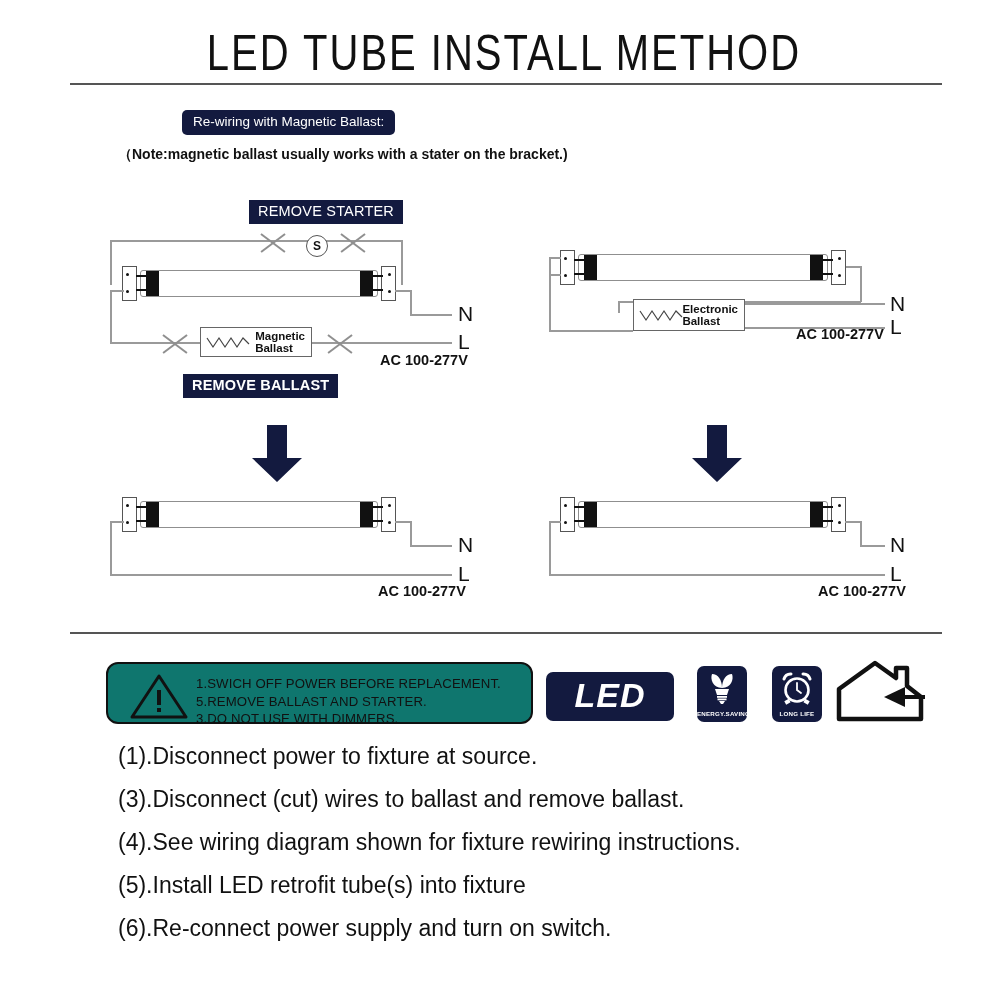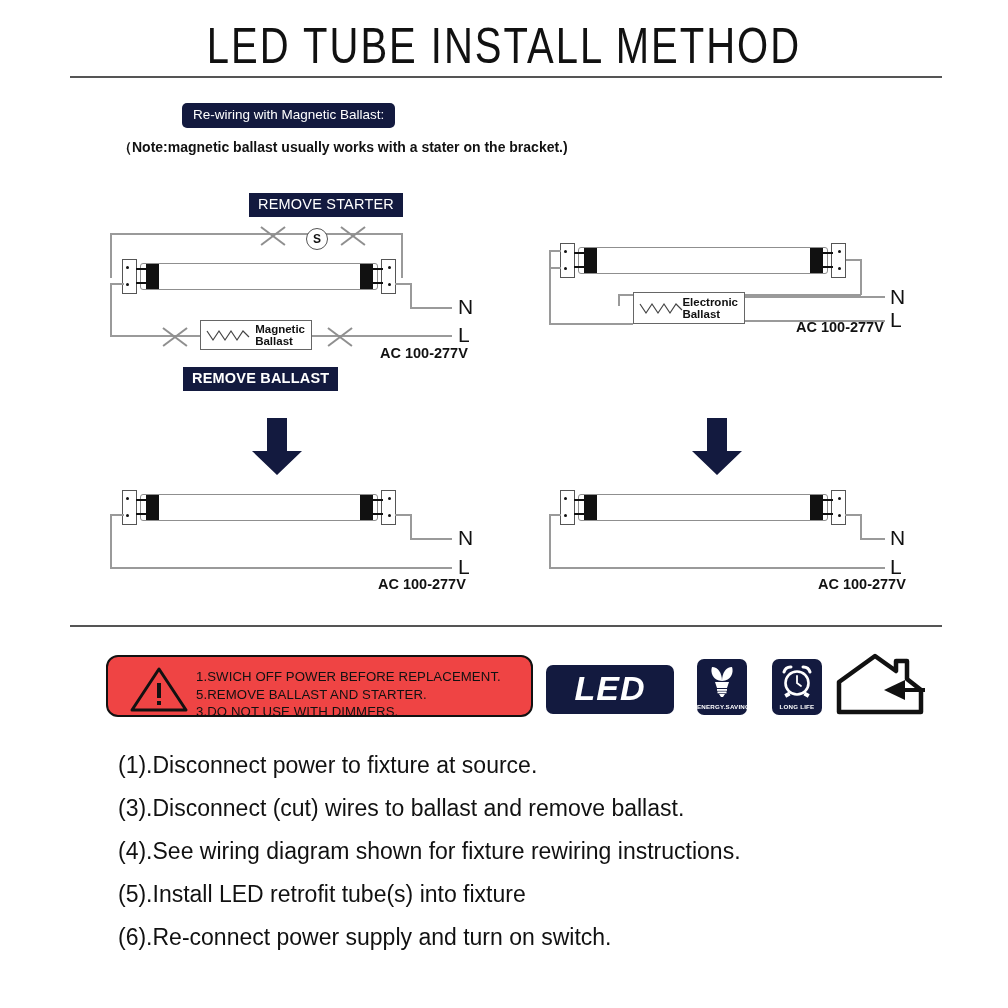--- a/index.html
+++ b/index.html
@@ -3,21 +3,21 @@
 <meta charset="utf-8">
 <style>
   html,body{margin:0;padding:0;background:#ffffff;}
   body{
     width:1008px;height:1008px;
     font-family:"Liberation Sans", sans-serif;
     color:#111;
     position:relative;
     overflow:hidden;
   }
-  .page{position:absolute;left:0;top:2px;width:1008px;height:712px;}
+  .page{position:absolute;left:0;top:9px;width:1008px;height:712px;}
 
   
   .title{
     position:absolute;left:0;top:16px;width:1008px;
     text-align:center;
     font-size:40px;
     letter-spacing:2px;
     font-weight:400;
     color:#111;
     font-family:"Liberation Sans", sans-serif;
@@ -131,21 +131,21 @@
   }
 
   
   .arrow{position:absolute;}
 
   
   .warnbox{
     position:absolute;
     border:2.4px solid #111;
     border-radius:12px;
-    background:#ef4444;
+    background:#0f766e;
     box-sizing:border-box;
   }
   .warnlines{
     position:absolute;
     left:88px;top:11px;
     font-size:13.2px;
     line-height:1.33;
     letter-spacing:.1px;
     color:#111;
     white-space:nowrap;
@@ -170,21 +170,21 @@
     border-radius:7px;
   }
   .sqbadge .cap2{
     position:absolute;left:0;bottom:5px;width:100%;
     text-align:center;color:#fff;
     font-size:6.2px;font-weight:700;letter-spacing:.2px;
   }
 
   
   .steps{
-    position:absolute;left:118px;top:736px;width:800px;margin-top:16px;
+    position:absolute;left:118px;top:736px;width:800px;
   }
   .step{
     font-size:23px;
     color:#111;
     line-height:1;
     margin-bottom:20px;
     white-space:nowrap;
     font-family:"Liberation Sans", sans-serif;
   }
 </style>

